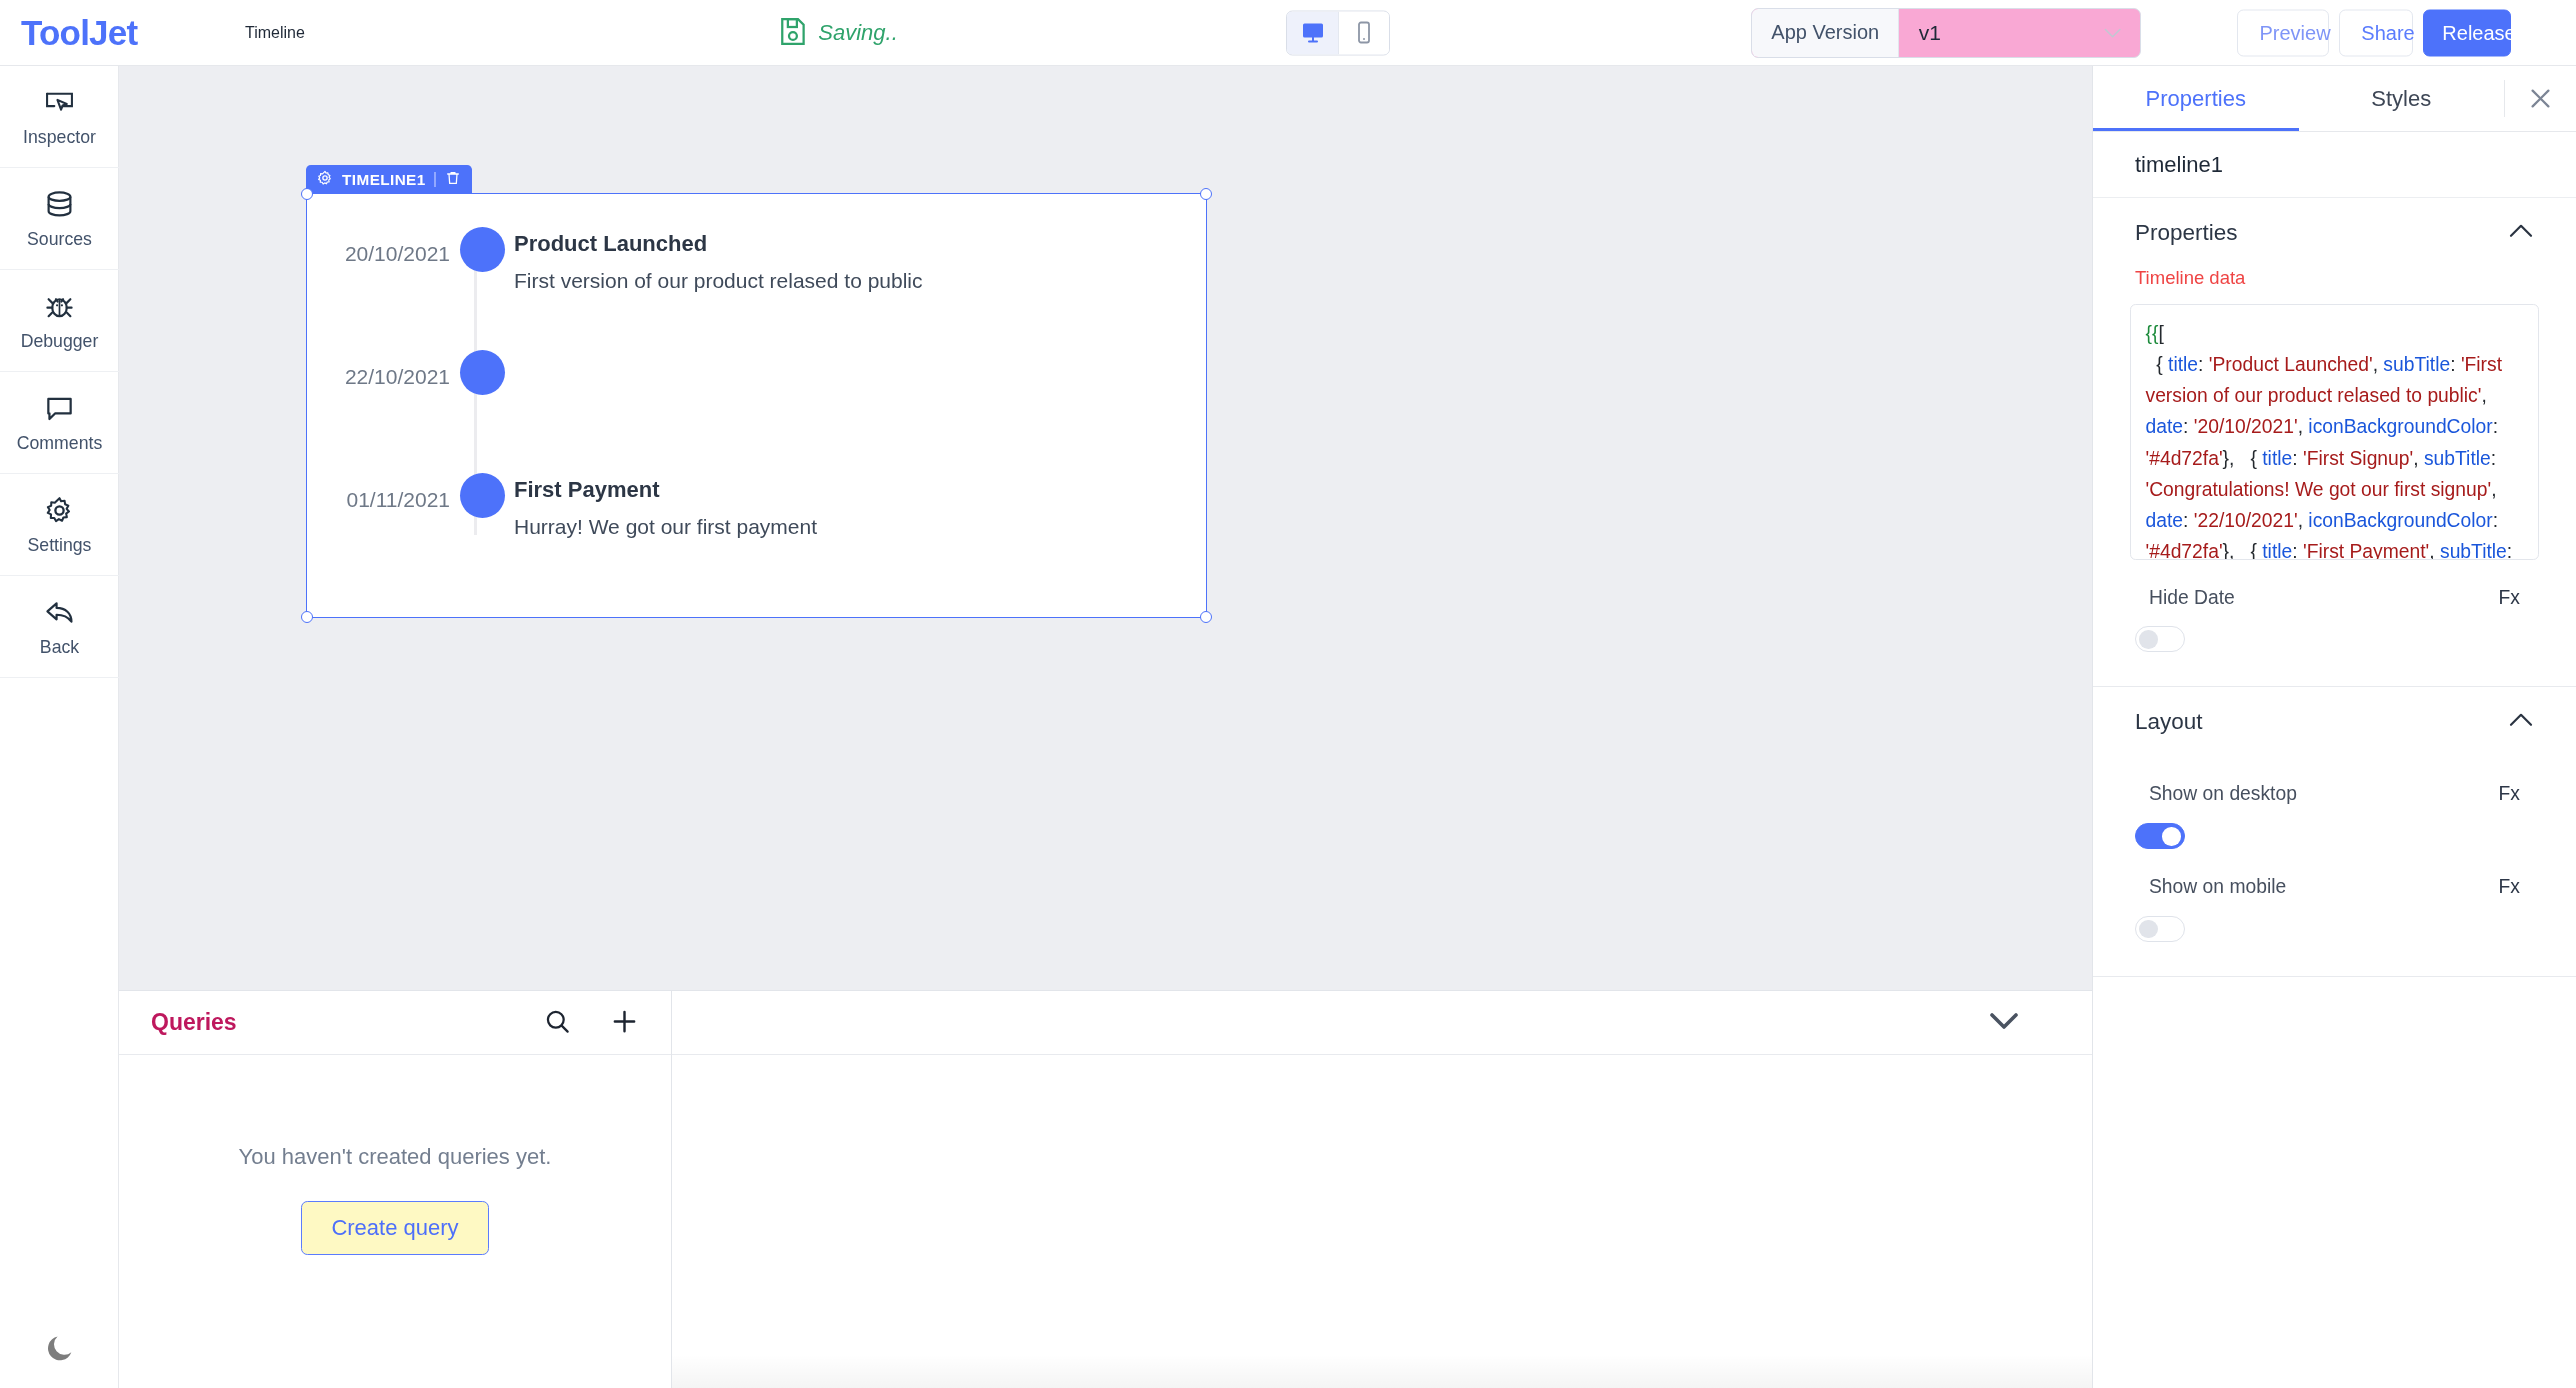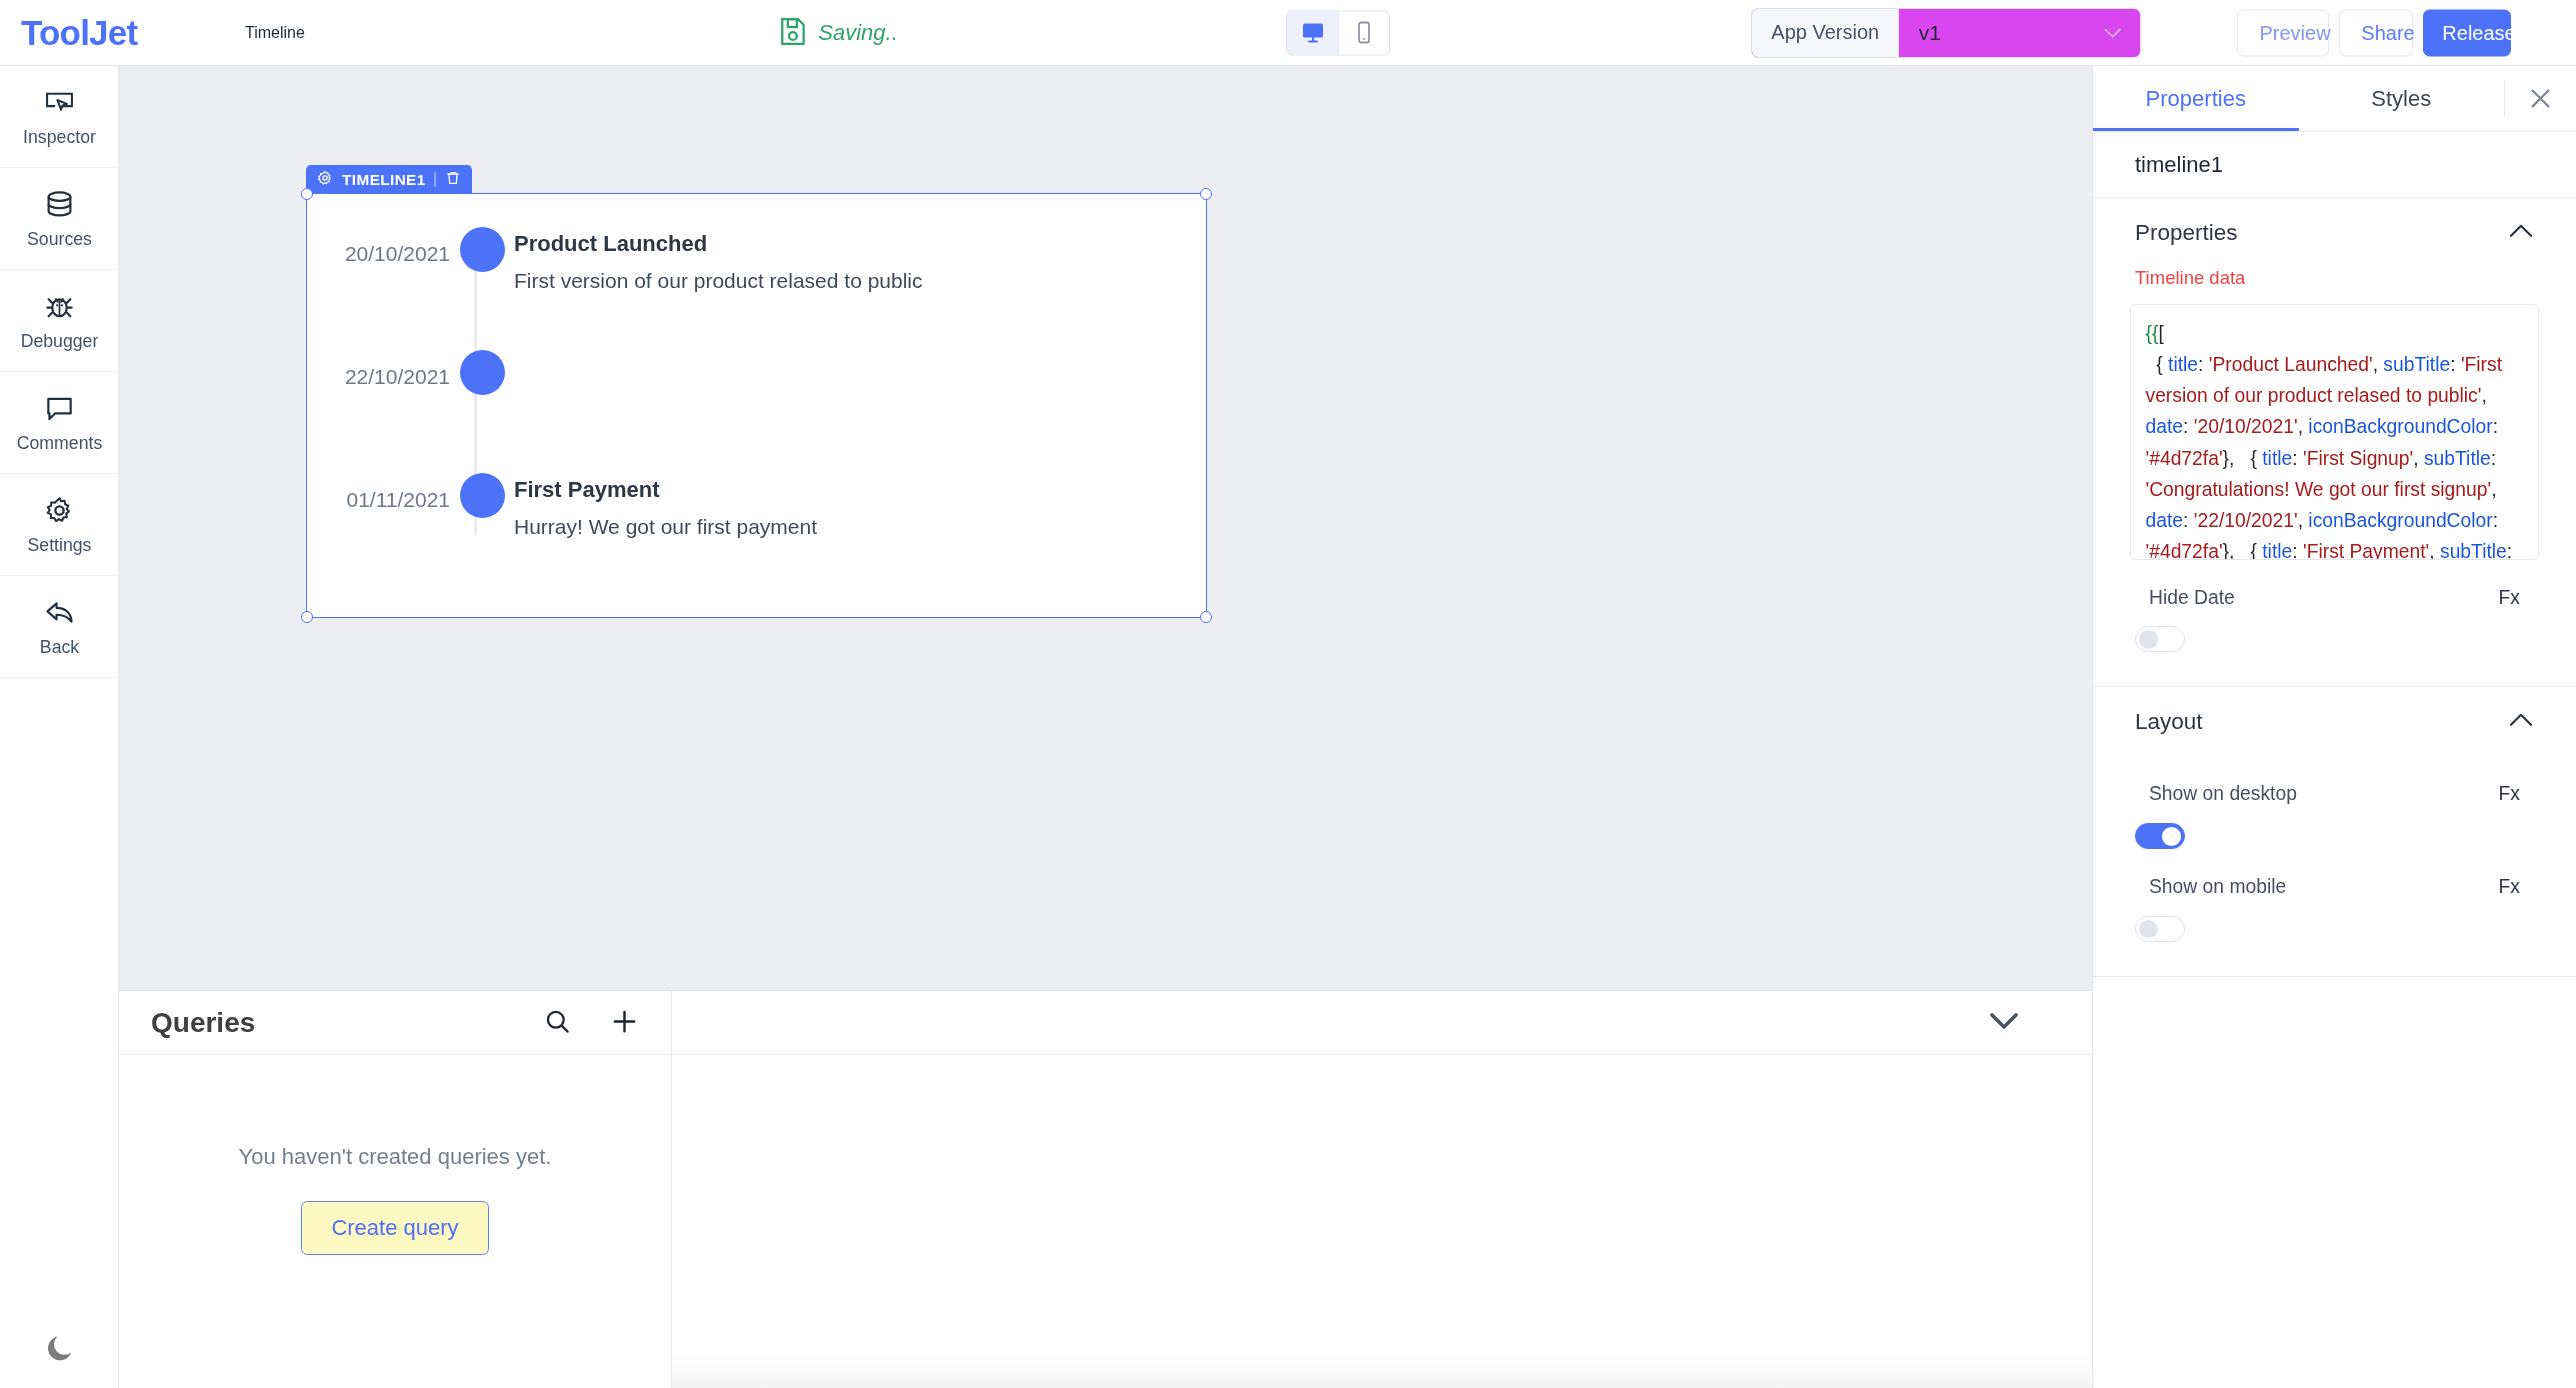--- a/index.html
+++ b/index.html
@@ -45,21 +45,21 @@
     background: #ffffff; border: none; cursor: pointer;
   }
   .device-btn.active { background: #eef1fb; }
   .device-btn + .device-btn { border-left: 0.8px solid #e4e8f0; }
 
   .version-group {
     position: absolute; left: 1751px; top: 50%; transform: translateY(-50%);
     display: flex; align-items: center;
     height: 50px;
     border: 0.8px solid #d9dee8; border-radius: 7.2px; overflow: hidden;
-    background: #d946ef;
+    background: #f9a8d4;
   }
   .version-label {
     padding: 0 19.3px; height: 100%; display: flex; align-items: center;
     background: #f7f8fb; font-size: 20px; color: #42526a;
     border-right: 0.8px solid #e2e6ee;
   }
   .version-value {
     width: 241px; height: 100%; display: flex; align-items: center;
     padding: 0 19.3px; font-size: 21px; color: #1f2937;
     position: relative;
@@ -186,21 +186,21 @@
   .q-left {
     width: 553px; height: 100%;
     border-right: 0.8px solid #e2e5ea;
     position: relative;
   }
   .q-header {
     height: 64px; display: flex; align-items: center;
     padding: 0 32px; border-bottom: 0.8px solid #e8eaee;
     position: relative;
   }
-  .q-title { font-size: 28px; font-weight: 700; color: #404040; }
+  .q-title { font-size: 23px; font-weight: 700; color: #be185d; }
   .q-actions {
     position: absolute; right: 32px; top: 50%; transform: translateY(-50%);
     display: flex; align-items: center; gap: 39px;
   }
   .q-empty {
     position: absolute; left: 0; right: 0; top: 153px;
     display: flex; flex-direction: column; align-items: center; gap: 31px;
   }
   .q-empty-text { font-size: 22px; color: #737e8f; }
   .q-create-btn {

